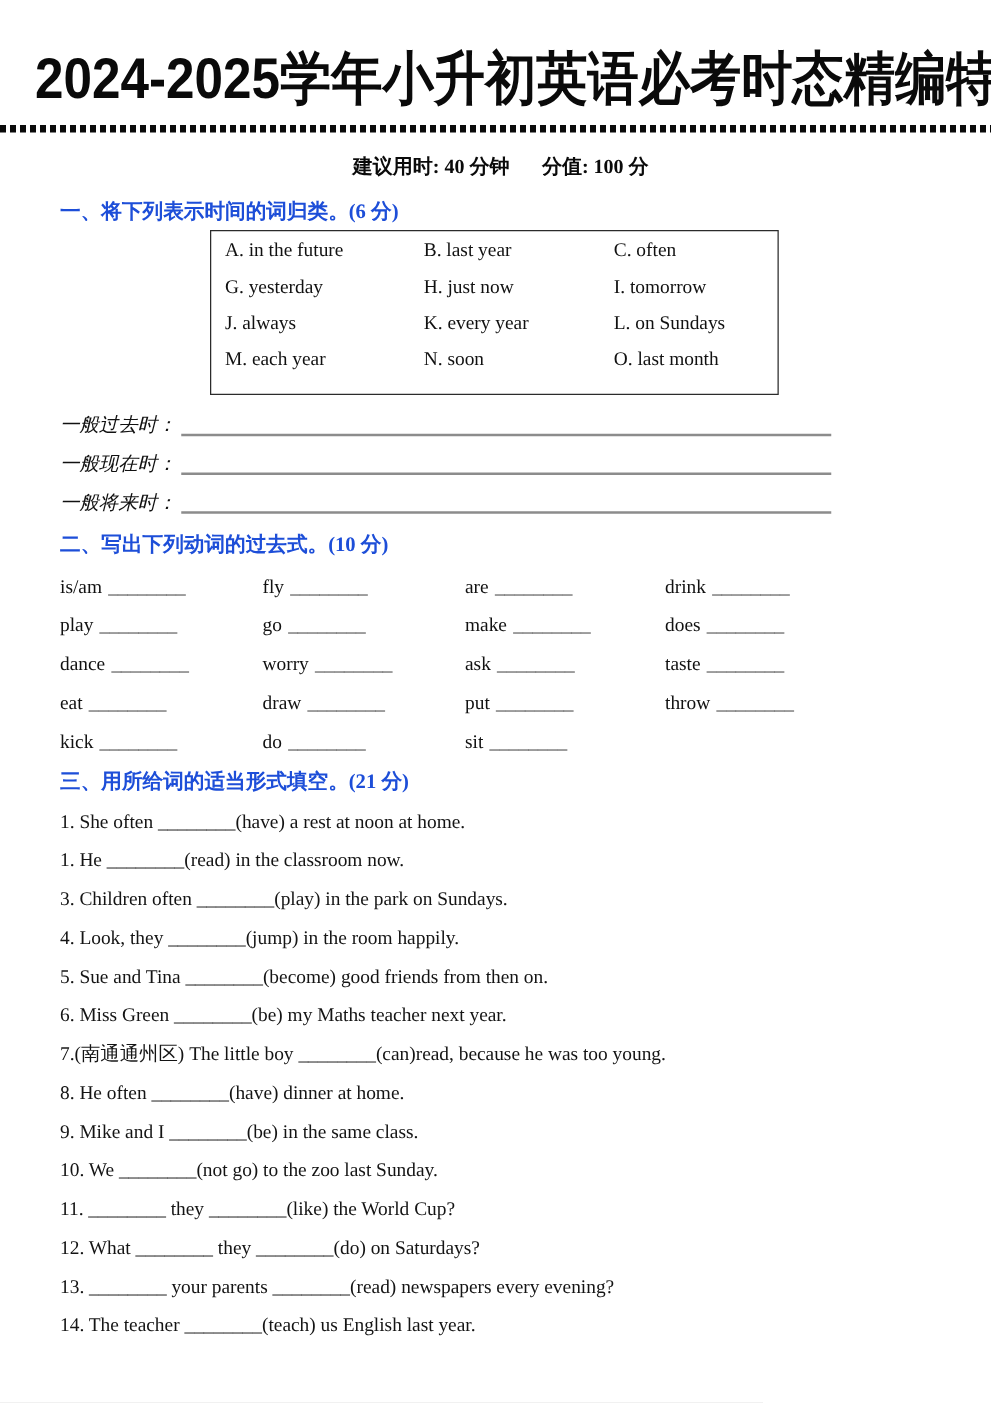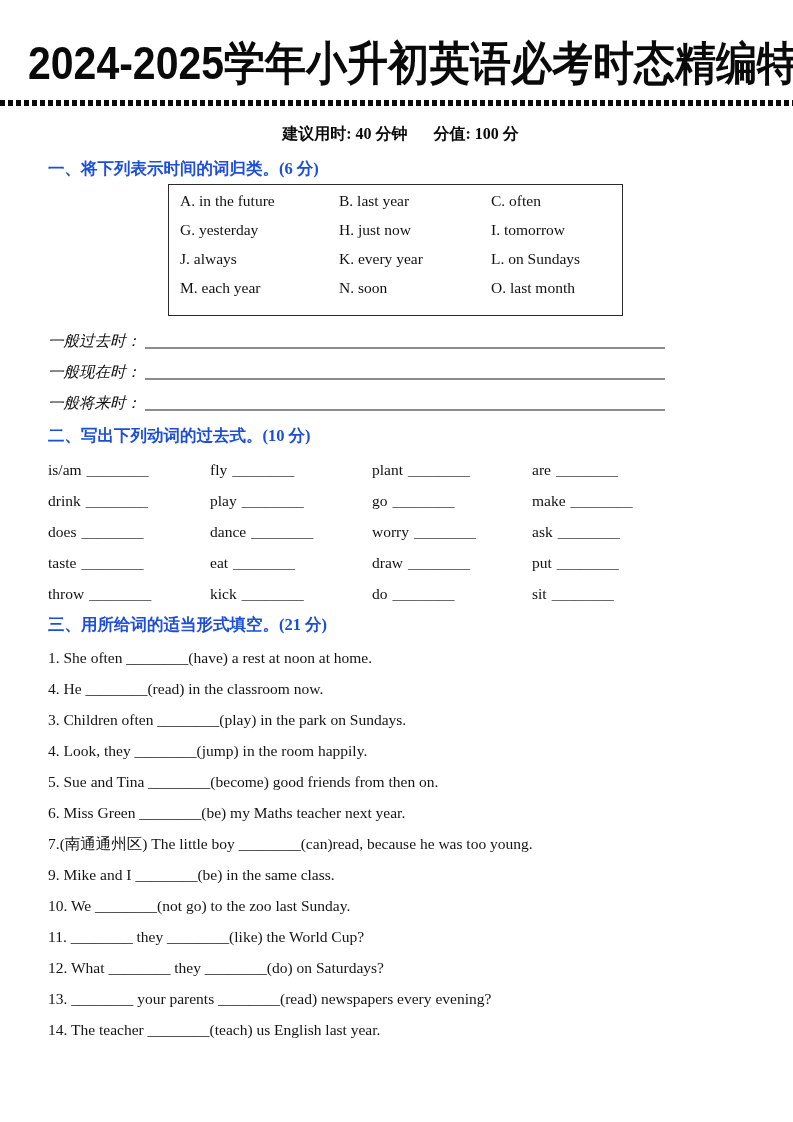--- a/index.html
+++ b/index.html
@@ -142,21 +142,20 @@
       <span class="cat-label">一般将来时：</span>
       <span class="answer-line"></span>
     </div>
   </div>
 
   <div class="sec-heading sec2-heading">二、写出下列动词的过去式。(10 分)</div>
 
   <div class="verb-grid">
     <div class="verb-cell"><span>is/am</span><span class="verb-blank">________</span></div>
     <div class="verb-cell"><span>fly</span><span class="verb-blank">________</span></div>
-    <div class="verb-cell"><span>plant</span><span class="verb-blank">________</span></div>
     <div class="verb-cell"><span>are</span><span class="verb-blank">________</span></div>
     <div class="verb-cell"><span>drink</span><span class="verb-blank">________</span></div>
     <div class="verb-cell"><span>play</span><span class="verb-blank">________</span></div>
     <div class="verb-cell"><span>go</span><span class="verb-blank">________</span></div>
     <div class="verb-cell"><span>make</span><span class="verb-blank">________</span></div>
     <div class="verb-cell"><span>does</span><span class="verb-blank">________</span></div>
     <div class="verb-cell"><span>dance</span><span class="verb-blank">________</span></div>
     <div class="verb-cell"><span>worry</span><span class="verb-blank">________</span></div>
     <div class="verb-cell"><span>ask</span><span class="verb-blank">________</span></div>
     <div class="verb-cell"><span>taste</span><span class="verb-blank">________</span></div>
@@ -166,26 +165,27 @@
     <div class="verb-cell"><span>throw</span><span class="verb-blank">________</span></div>
     <div class="verb-cell"><span>kick</span><span class="verb-blank">________</span></div>
     <div class="verb-cell"><span>do</span><span class="verb-blank">________</span></div>
     <div class="verb-cell"><span>sit</span><span class="verb-blank">________</span></div>
   </div>
 
   <div class="sec-heading sec3-heading">三、用所给词的适当形式填空。(21  分)</div>
 
   <div class="q-list">
     <div class="q-item">1. She often ________(have) a rest at noon at home.</div>
-    <div class="q-item">4. He ________(read) in the classroom now.</div>
+    <div class="q-item">1. He ________(read) in the classroom now.</div>
     <div class="q-item">3. Children often ________(play) in the park on Sundays.</div>
     <div class="q-item">4. Look, they ________(jump) in the room happily.</div>
     <div class="q-item">5. Sue and Tina ________(become) good friends from then on.</div>
     <div class="q-item">6. Miss Green ________(be) my Maths teacher next year.</div>
     <div class="q-item">7.(南通通州区) The little boy ________(can)read, because he was too young.</div>
+    <div class="q-item">8. He often ________(have) dinner at home.</div>
     <div class="q-item">9. Mike and I ________(be) in the same class.</div>
     <div class="q-item">10. We ________(not go) to the zoo last Sunday.</div>
     <div class="q-item">11. ________ they ________(like) the World Cup?</div>
     <div class="q-item">12. What ________ they ________(do) on Saturdays?</div>
     <div class="q-item">13. ________ your parents ________(read) newspapers every evening?</div>
     <div class="q-item">14. The teacher ________(teach) us English last year.</div>
   </div>
 
 </div>
 

